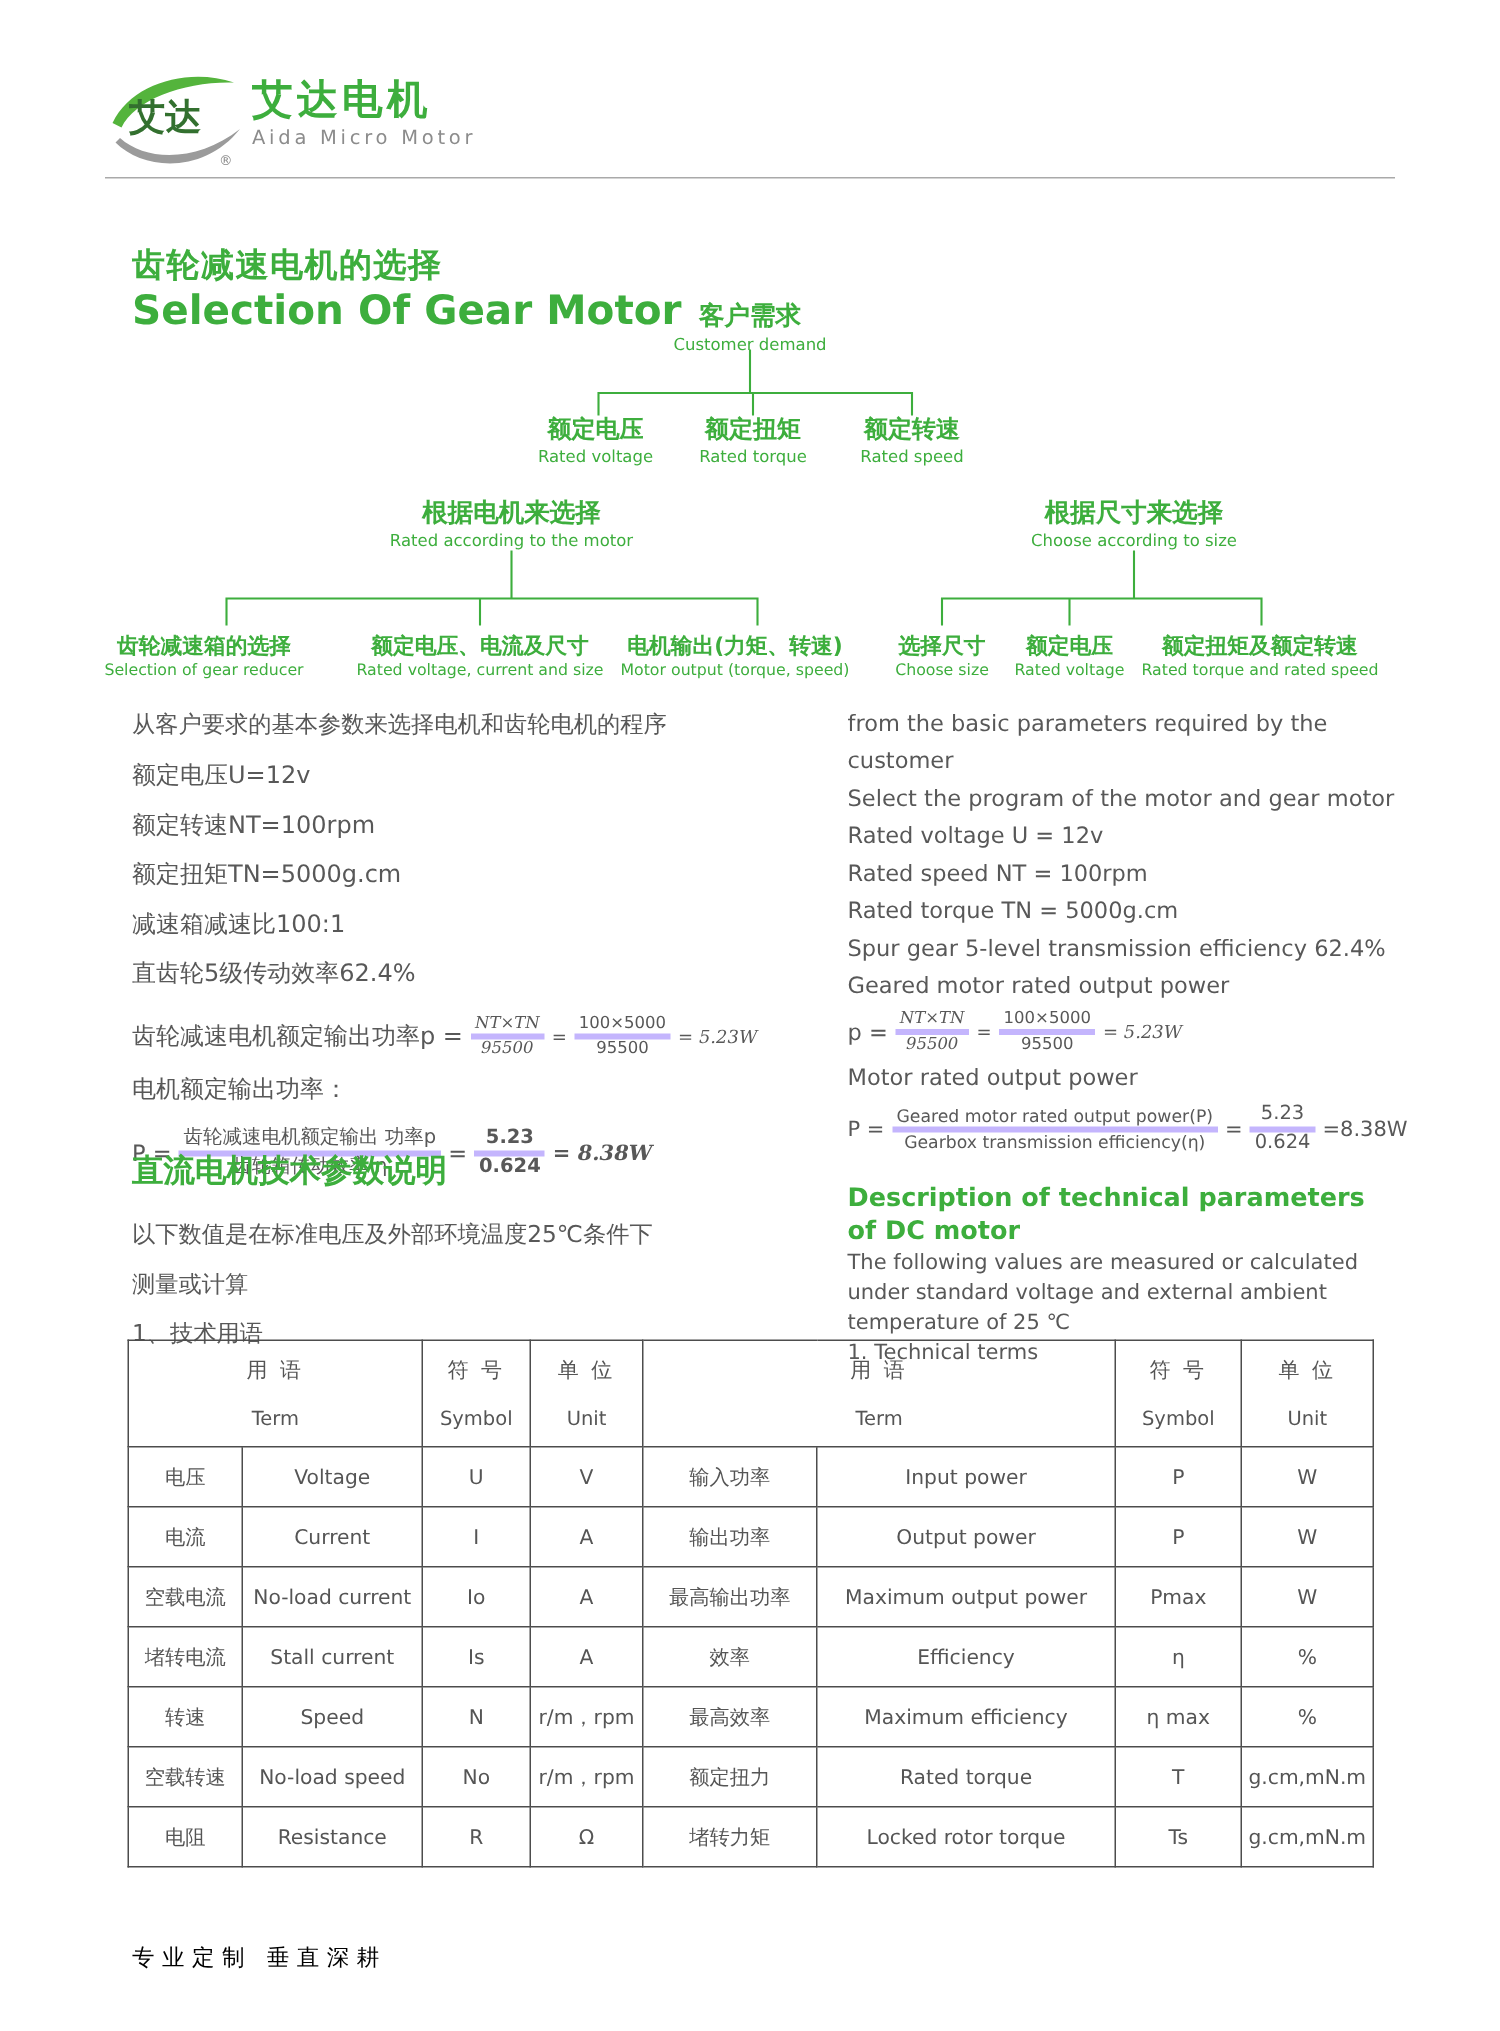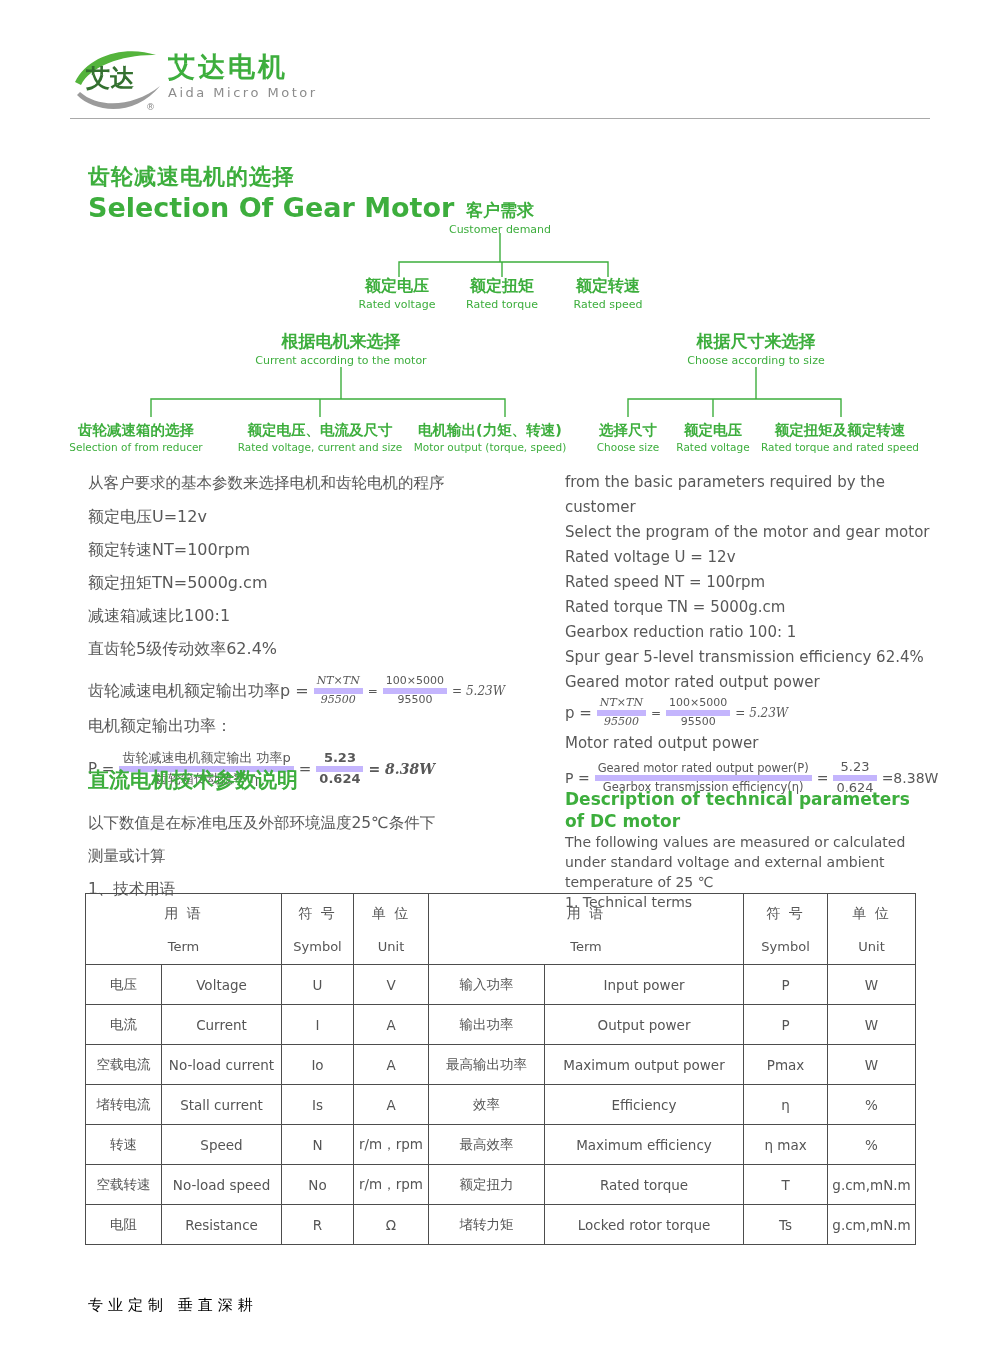--- a/index.html
+++ b/index.html
@@ -28,21 +28,21 @@
   .n-l3 .zh{font-size:14.5px;} .n-l3 .en{font-size:10.5px;}
 
   
   .params-left{position:absolute;left:88px;top:470px;width:480px;font-size:16px;}
   .params-left p{margin:0;line-height:33px;}
   .params-left .intro{font-size:15.5px;line-height:27px;margin-bottom:3px;}
   .params-right{position:absolute;left:565px;top:470px;width:390px;font-size:15px;}
   .params-right p{margin:0;line-height:25px;}
 
   .frac{display:inline-block;text-align:center;vertical-align:middle;line-height:1.15;}
-  .frac .num{display:block;border-bottom:6px solid #c4b5fd;padding:0 3px;}
+  .frac .num{display:block;border-bottom:4px solid #c4b5fd;padding:0 3px;}
   .frac .den{display:block;padding:0 3px;}
   .math{font-family:"DejaVu Serif","Liberation Serif",serif;font-style:italic;}
   .fline{display:flex;align-items:center;gap:5px;}
   .f-sm{font-size:11px;}
   .f-md{font-size:13px;}
   .res{font-size:12px;}
   .p-line-zh{margin-top:8px;height:36px;}
   .P-line-zh{margin-top:4px;height:46px;font-size:15px;}
   .p-line-en{height:36px;}
   .P-line-en{height:44px;font-size:14px;}
@@ -115,30 +115,30 @@
     <span class="zh">额定扭矩</span>
     <span class="en">Rated torque</span>
   </div>
   <div class="flow-node n-l1" style="left:608px;top:276px;">
     <span class="zh">额定转速</span>
     <span class="en">Rated speed</span>
   </div>
 
   <div class="flow-node n-mid" style="left:341px;top:330px;">
     <span class="zh">根据电机来选择</span>
-    <span class="en">Current according to the motor</span>
+    <span class="en">Rated according to the motor</span>
   </div>
   <div class="flow-node n-mid" style="left:756px;top:330px;">
     <span class="zh">根据尺寸来选择</span>
     <span class="en">Choose according to size</span>
   </div>
 
   <div class="flow-node n-l3" style="left:136px;top:421px;">
     <span class="zh">齿轮减速箱的选择</span>
-    <span class="en">Selection of from reducer</span>
+    <span class="en">Selection of gear reducer</span>
   </div>
   <div class="flow-node n-l3" style="left:320px;top:421px;">
     <span class="zh">额定电压、电流及尺寸</span>
     <span class="en">Rated voltage, current and size</span>
   </div>
   <div class="flow-node n-l3" style="left:490px;top:421px;">
     <span class="zh">电机输出(力矩、转速)</span>
     <span class="en">Motor output (torque, speed)</span>
   </div>
   <div class="flow-node n-l3" style="left:628px;top:421px;">
@@ -189,21 +189,20 @@
       <span class="math" style="font-weight:bold;font-size:14px;">= 8.38W</span>
     </div>
   </div>
 
   <div class="params-right">
     <p>from the basic parameters required by the customer</p>
     <p>Select the program of the motor and gear motor</p>
     <p>Rated voltage U = 12v</p>
     <p>Rated speed NT = 100rpm</p>
     <p>Rated torque TN = 5000g.cm</p>
-    <p>Gearbox reduction ratio 100: 1</p>
     <p>Spur gear 5-level transmission efficiency 62.4%</p>
     <p>Geared motor rated output power</p>
     <div class="fline p-line-en">
       <span>p =</span>
       <span class="frac f-sm math">
         <span class="num">NT×TN</span>
         <span class="den">95500</span>
       </span>
       <span class="res">=</span>
       <span class="frac f-sm">

